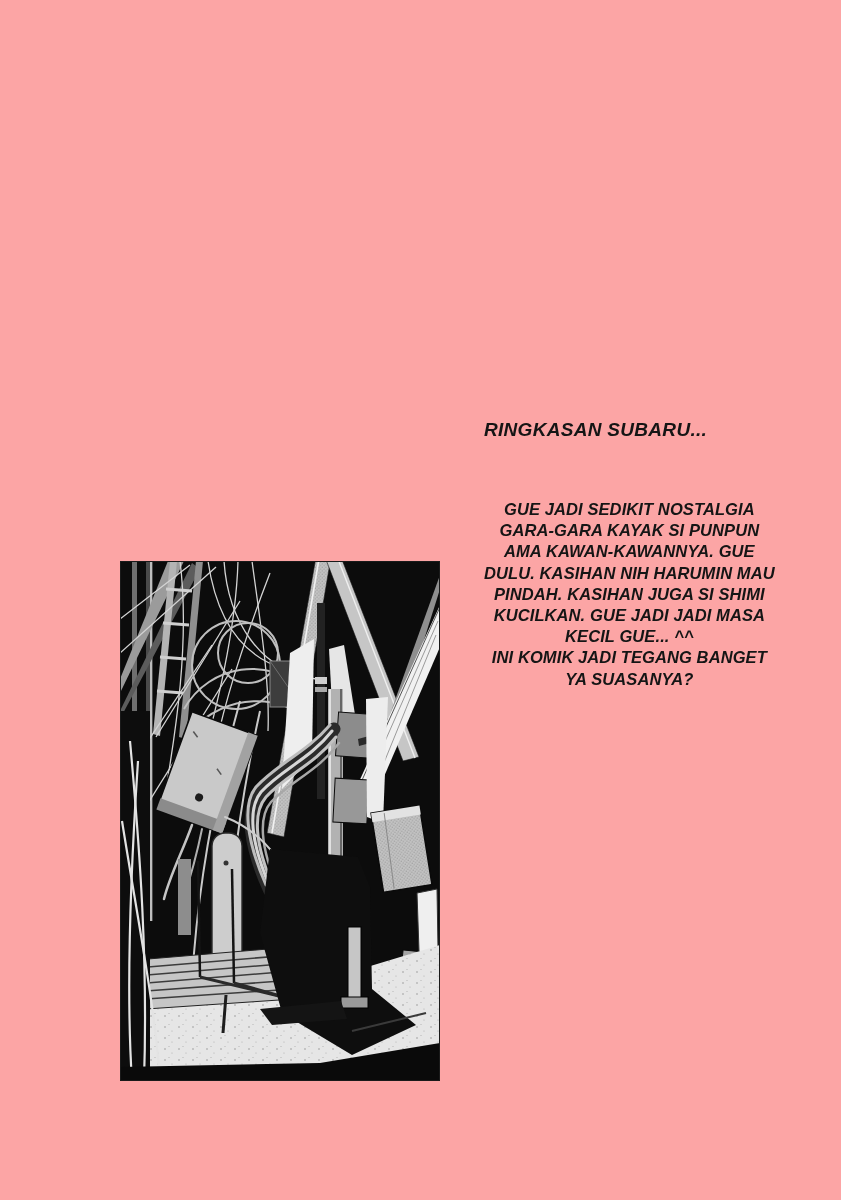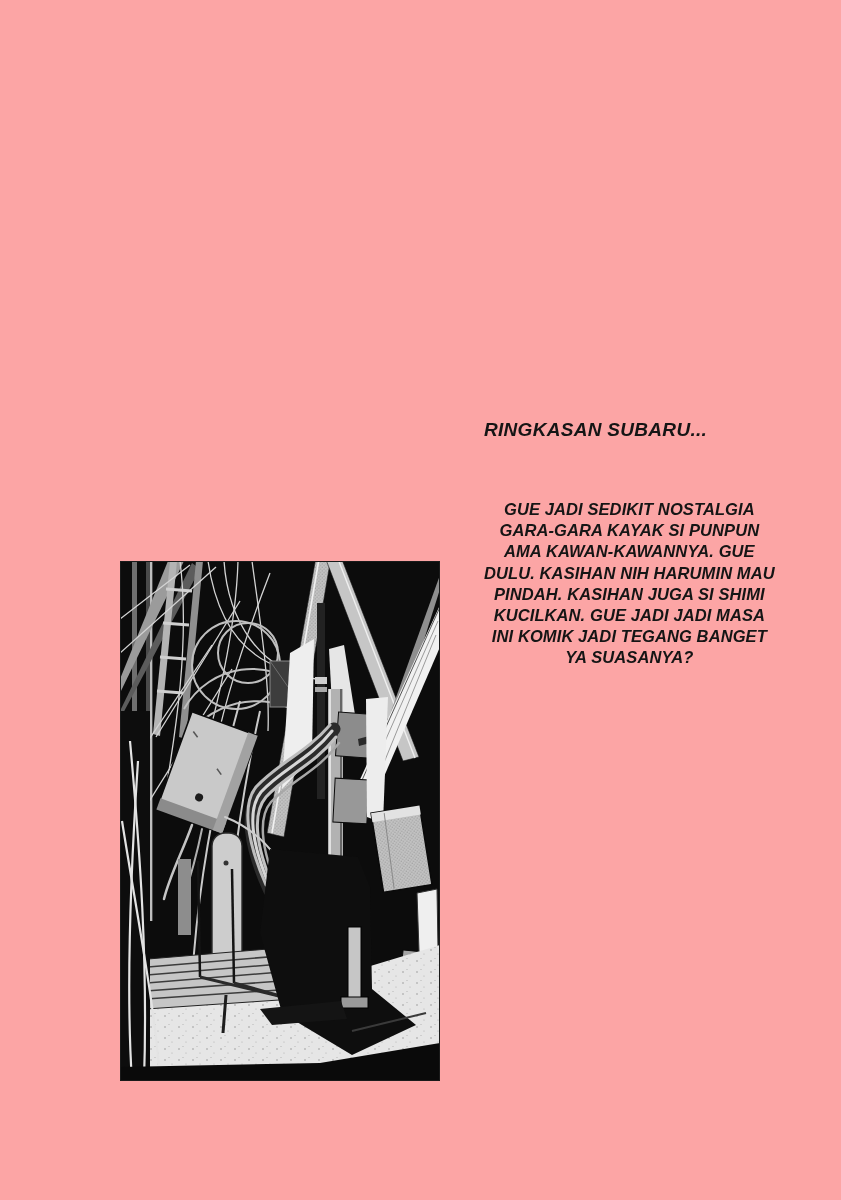--- a/index.html
+++ b/index.html
@@ -190,17 +190,18 @@
 
   <div class="caption-title">RINGKASAN SUBARU...</div>
 
   <div class="caption-body">
     <div class="line">GUE JADI SEDIKIT NOSTALGIA</div>
     <div class="line">GARA-GARA KAYAK SI PUNPUN</div>
     <div class="line">AMA KAWAN-KAWANNYA. GUE</div>
     <div class="line">DULU. KASIHAN NIH HARUMIN MAU</div>
     <div class="line">PINDAH. KASIHAN JUGA SI SHIMI</div>
     <div class="line">KUCILKAN. GUE JADI JADI MASA</div>
+    <div class="line">KECIL GUE... ^^</div>
     <div class="line">INI KOMIK JADI TEGANG BANGET</div>
     <div class="line">YA SUASANYA?</div>
   </div>
 
 </div>
 
 </body></html>

